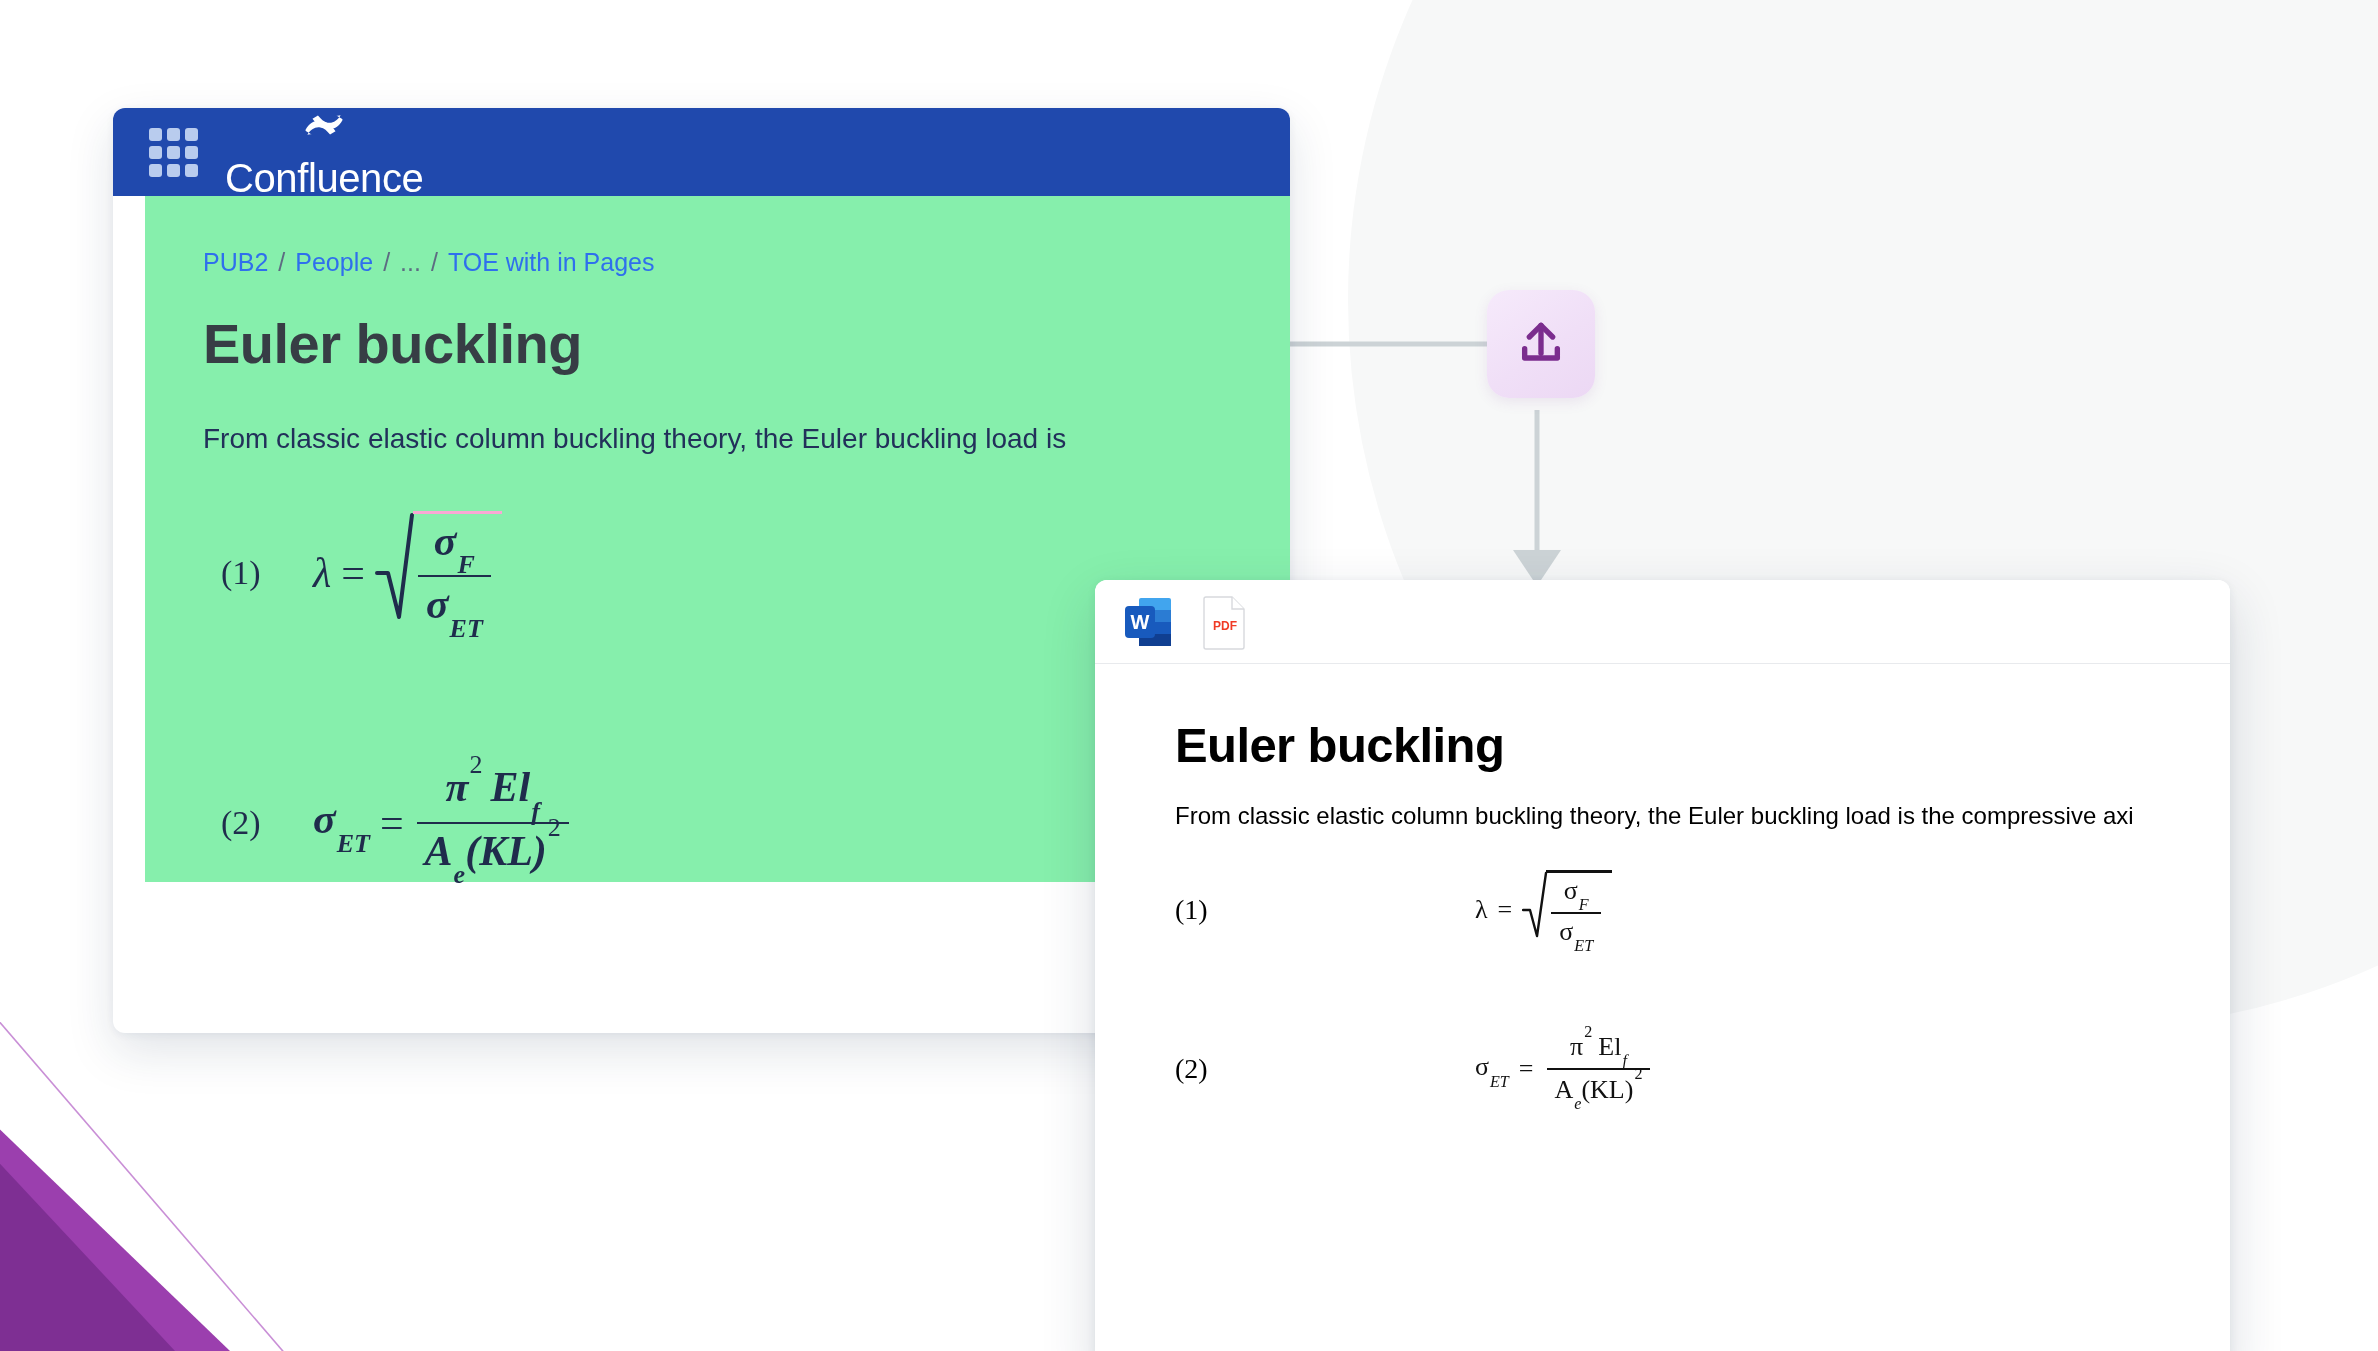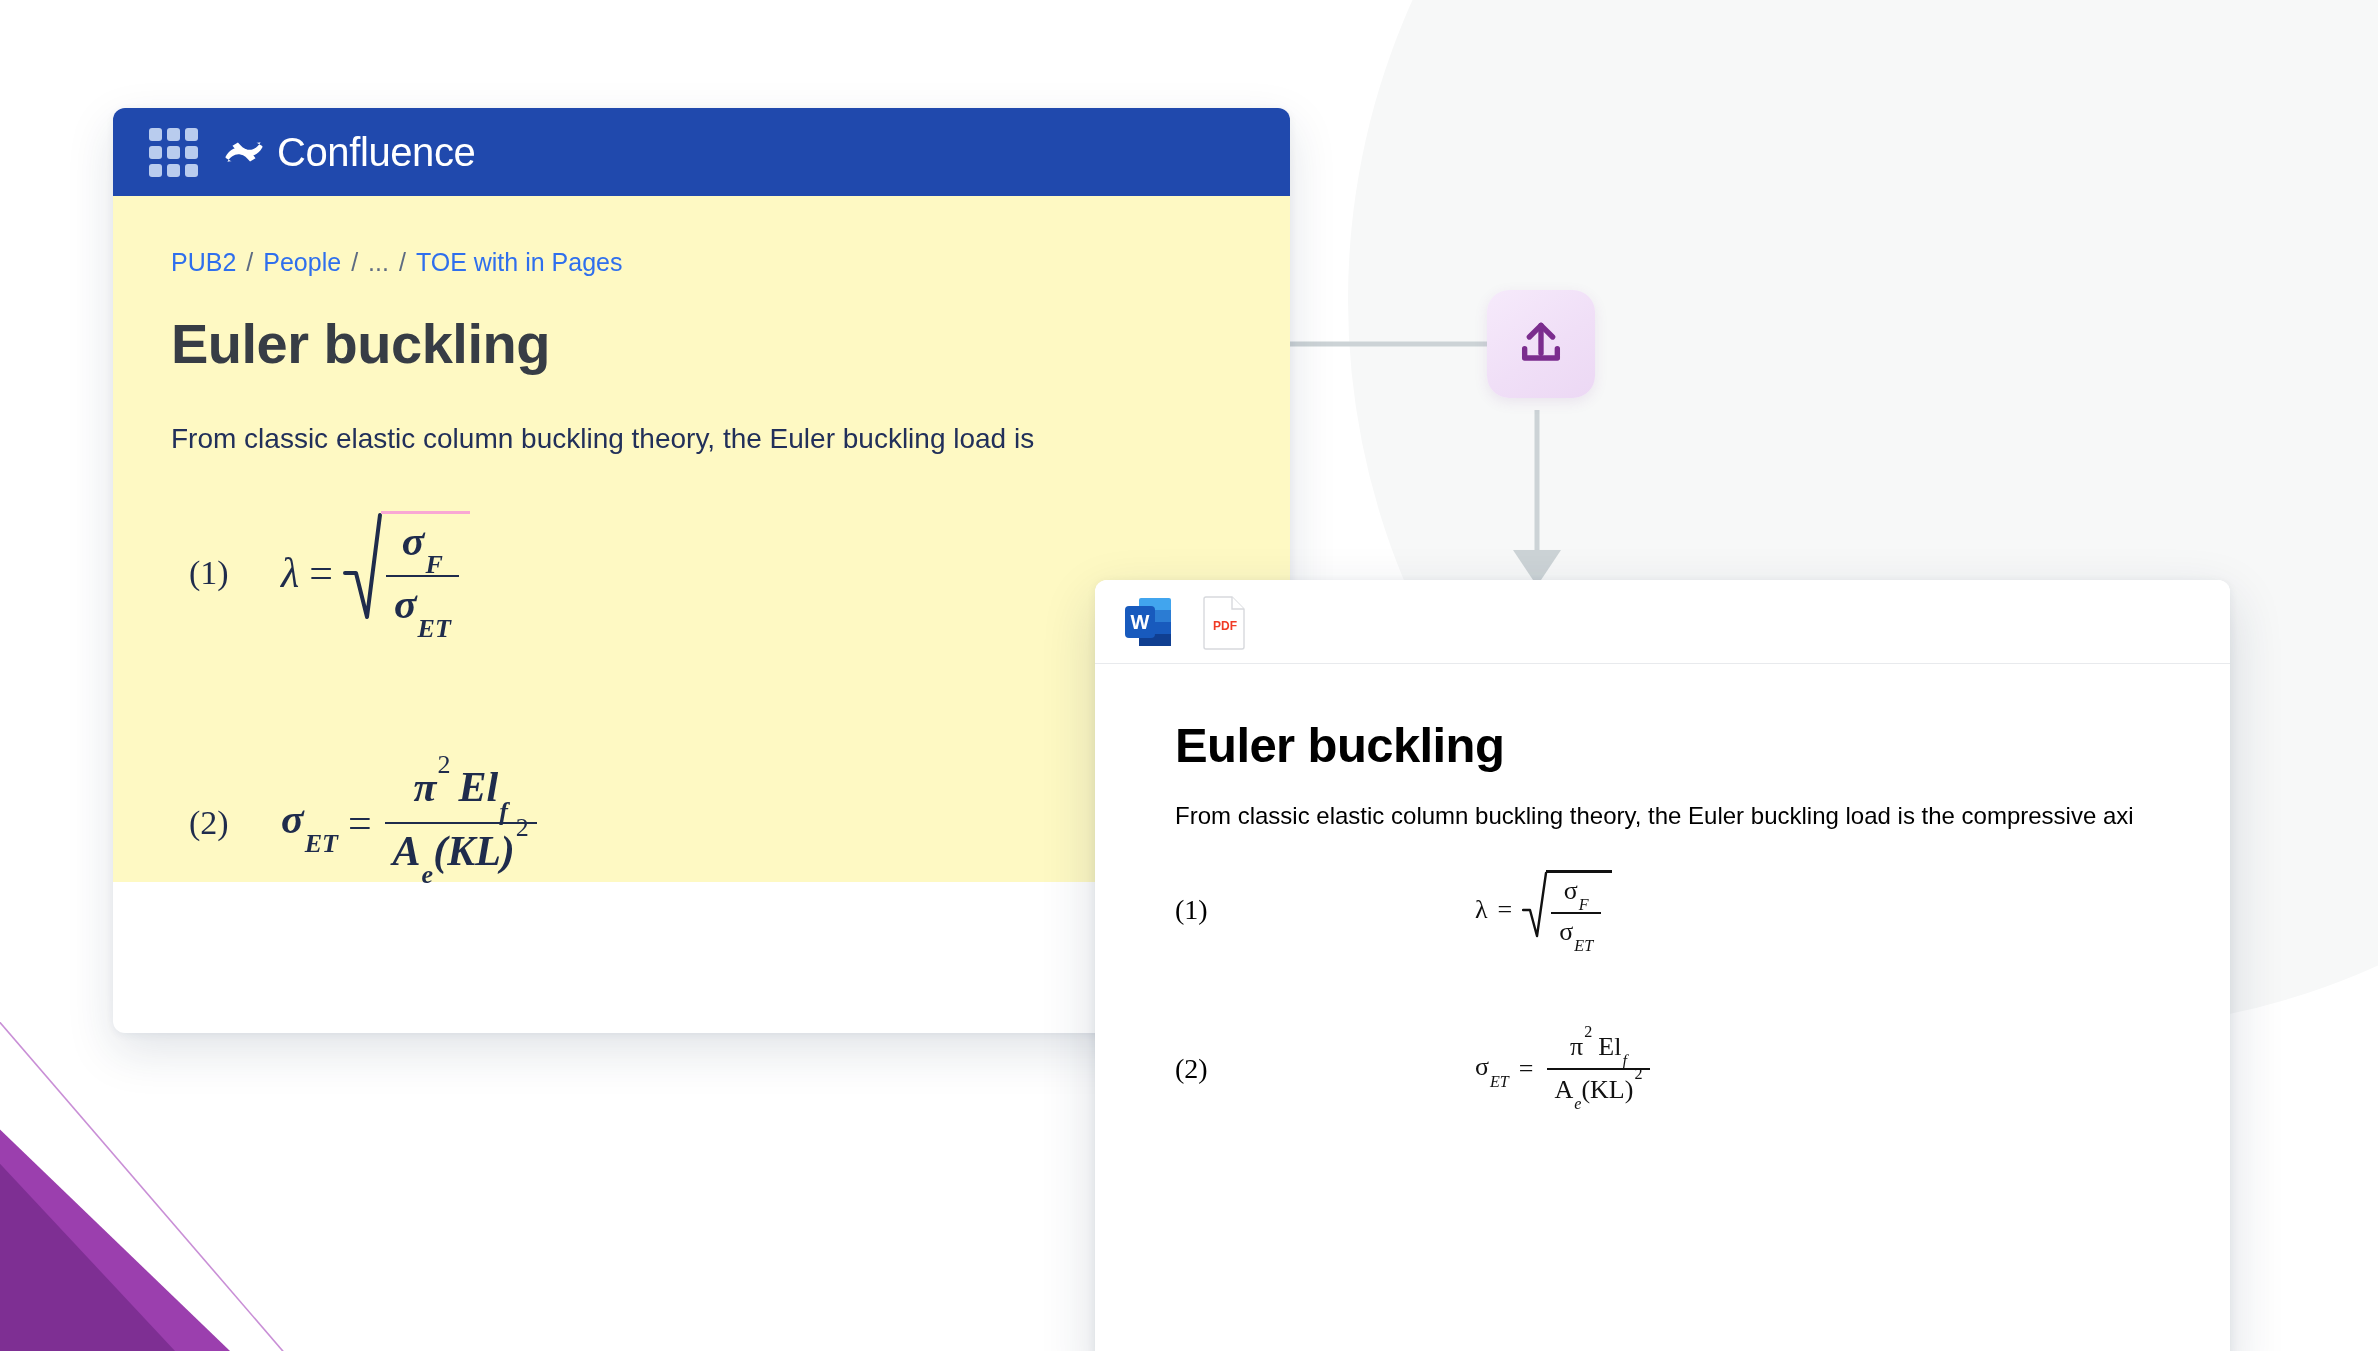--- a/index.html
+++ b/index.html
@@ -114,20 +114,21 @@
     border-radius: 3px;
     background: #b9ccee;
   }
 
   .conf-brand {
     display: flex;
     align-items: center;
     gap: 14px;
     margin-left: 26px;
     cursor: pointer;
+    flex-direction: column;
   }
   .conf-logo { width: 38px; height: 38px; display: block; }
   .conf-brand-text {
     color: #ffffff;
     font-size: 40px;
     font-weight: 400;
     letter-spacing: -0.4px;
     line-height: 1;
     white-space: nowrap;
   }
@@ -146,21 +147,22 @@
     white-space: nowrap;
     cursor: pointer;
     display: flex;
     align-items: center;
     gap: 10px;
   }
   .caret { display: block; }
 
   .conf-body {
     padding: 54px 0 0 58px;
-    background: #fef9c3;
+    background: #86efac;
+    margin-left: 32px;
   }
 
   .breadcrumb {
     display: flex;
     align-items: center;
     gap: 10px;
     font-size: 25px;
     line-height: 1;
     white-space: nowrap;
   }

